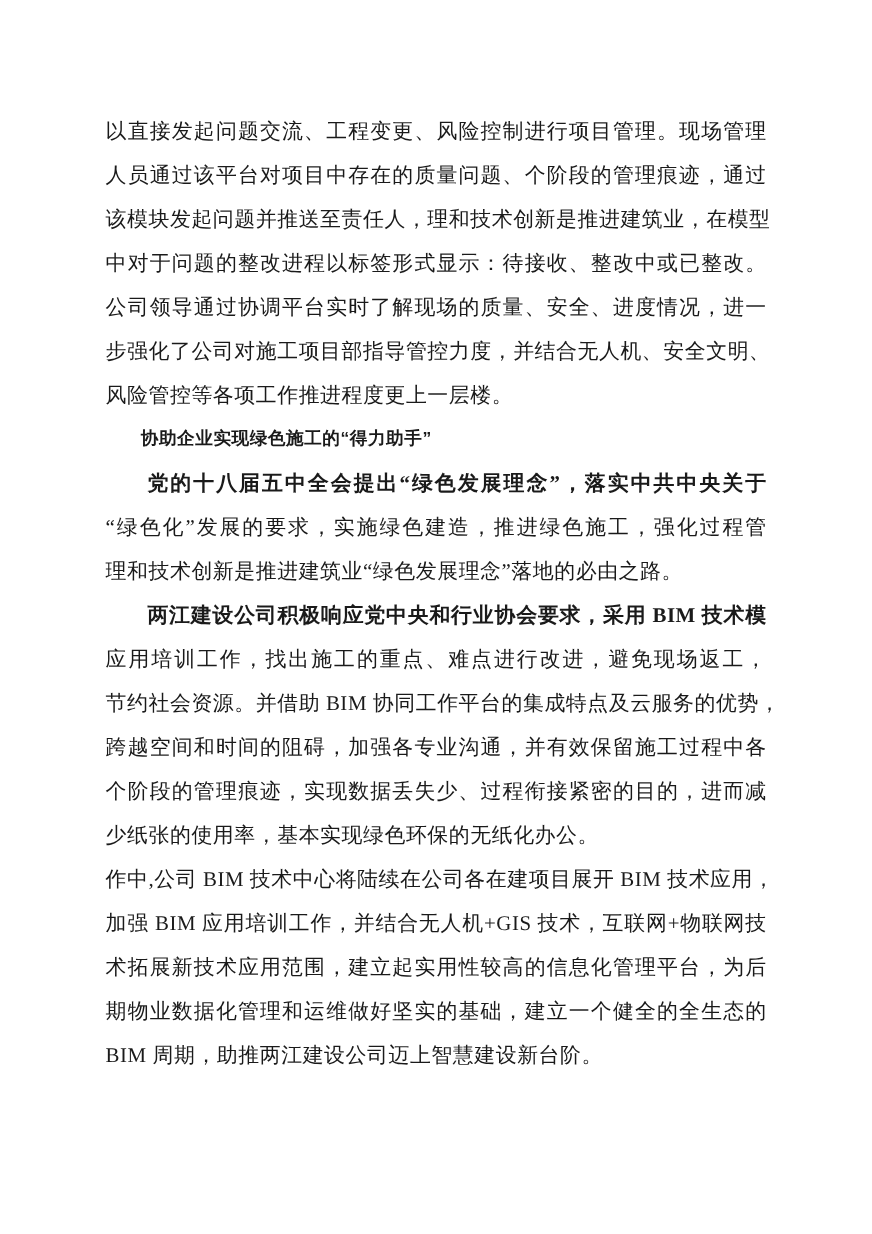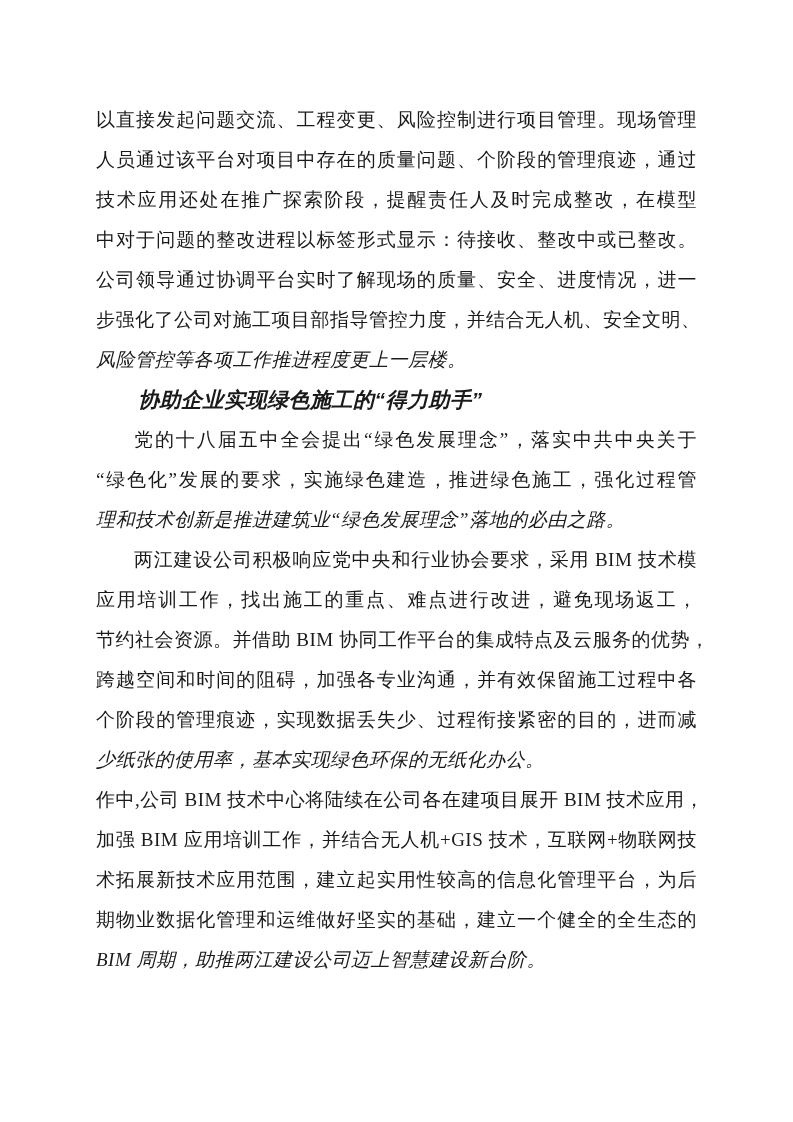--- a/index.html
+++ b/index.html
@@ -31,41 +31,41 @@
     font-size: 19px;
     letter-spacing: 0.5px;
     white-space: nowrap;
     text-align: justify;
     text-align-last: justify;
     overflow: visible;
   }
   .line.endline {
     text-align: right;
     text-align-last: left;
-    font-style: italic;
   }
   .line.indent {
     text-indent: 2em;
+    font-weight: bold;
   }
   .block.heading .line {
     font-family: "Liberation Sans", sans-serif;
     font-weight: 700;
-    font-size: 21px;
+    font-size: 16px;
     letter-spacing: 0.5px;
   }
 </style>
 </head>
 <body>
 
 <div class="page" style="background: rgb(255, 255, 255); color: rgb(26, 26, 26); border-radius: 30px;">
   <div class="content">
       <div class="block paragraph">
         <div class="line">以直接发起问题交流、工程变更、风险控制进行项目管理。现场管理</div>
         <div class="line">人员通过该平台对项目中存在的质量问题、个阶段的管理痕迹，通过</div>
-        <div class="line">技术应用还处在推广探索阶段，提醒责任人及时完成整改，在模型</div>
+        <div class="line">该模块发起问题并推送至责任人，理和技术创新是推进建筑业，在模型</div>
         <div class="line">中对于问题的整改进程以标签形式显示：待接收、整改中或已整改。</div>
         <div class="line">公司领导通过协调平台实时了解现场的质量、安全、进度情况，进一</div>
         <div class="line">步强化了公司对施工项目部指导管控力度，并结合无人机、安全文明、</div>
         <div class="line endline">风险管控等各项工作推进程度更上一层楼。</div>
       </div>
       <div class="block heading">
         <div class="line indent endline">协助企业实现绿色施工的“得力助手”</div>
       </div>
       <div class="block paragraph">
         <div class="line indent">党的十八届五中全会提出“绿色发展理念”，落实中共中央关于</div>

